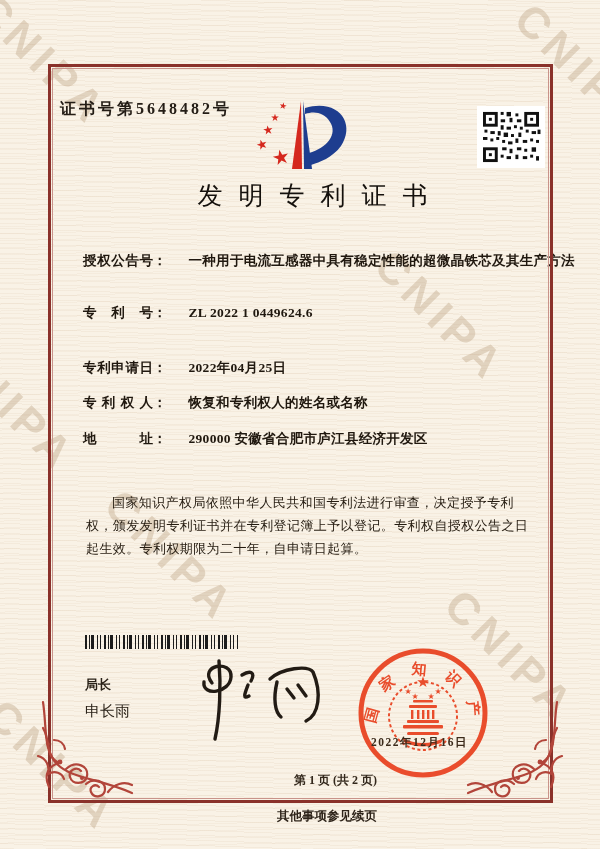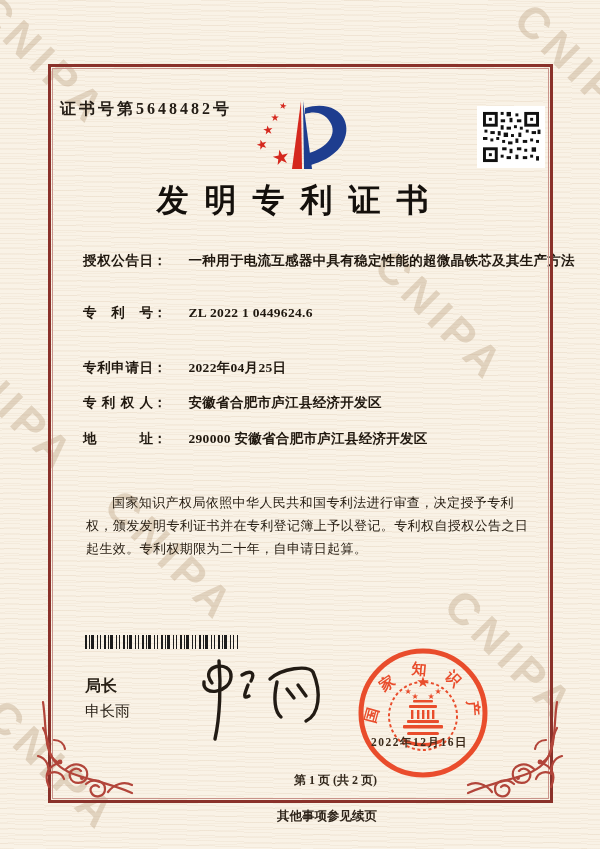--- a/index.html
+++ b/index.html
@@ -21,42 +21,42 @@
     white-space:nowrap;user-select:none;
   }
   .frame{
     position:absolute;z-index:1;left:48px;top:64px;width:499px;height:733px;
     border:3px solid #8a312a;
   }
   .frame-inner{position:absolute;inset:1px;border:1px solid #c9938a;}
   .content{position:absolute;z-index:2;}
   .cert-no{left:60px;top:99px;font-size:16px;font-weight:600;letter-spacing:3px;color:#241d16;}
   .title{
-    left:40px;top:179px;width:505px;text-align:center;
-    font-size:32px;font-weight:bold;letter-spacing:16px;text-indent:16px;color:#14100c;
+    left:60px;top:179px;width:505px;text-align:center;
+    font-size:25px;font-weight:normal;letter-spacing:16px;text-indent:16px;color:#14100c;
   }
   .logo{left:243px;top:96px;width:120px;height:78px;}
   .qr{left:477px;top:106px;width:68px;height:62px;background:#ffffff;padding:3px;box-sizing:border-box;}
   .field-row{position:absolute;left:83px;font-size:13.5px;font-weight:600;white-space:nowrap;color:#20180f;}
   .f-label{display:inline-block;width:70px;text-align:justify;text-align-last:justify;text-justify:inter-character;}
   .f-colon{display:inline-block;}
   .f-value{margin-left:22px;letter-spacing:0.3px;text-align:center;}
   .pair2{position:absolute;left:222px;top:0;}
   .body-text{left:86px;top:491px;width:454px;font-size:13px;line-height:1.78;color:#241b10;font-weight:500;letter-spacing:0.4px;}
   .body-text p{margin:0;text-indent:2em;}
   .barcode{
     left:85px;top:635px;width:153px;height:14px;
     background:repeating-linear-gradient(90deg,
       #1c1c1c 0 2px, transparent 2px 4px,
       #1c1c1c 4px 5px, transparent 5px 6px,
       #1c1c1c 6px 9px, transparent 9px 12px,
       #1c1c1c 12px 13px, transparent 13px 15px,
       #1c1c1c 15px 16px, transparent 16px 19px);
   }
-  .officer-title{left:85px;top:676px;font-size:16px;font-weight:bold;font-family:Liberation Serif, serif;color:#2a2218;}
+  .officer-title{left:85px;top:676px;font-size:13px;font-weight:bold;font-family:Liberation Serif, serif;color:#2a2218;}
   .officer-name{left:85px;top:702px;font-size:15px;font-weight:normal;font-family:"Liberation Sans","DejaVu Sans",sans-serif;color:#2a2218;}
   .signature{left:182px;top:655px;width:150px;height:90px;}
   .seal{left:352px;top:642px;width:142px;height:142px;z-index:3;}
   .seal-date{left:371px;top:735px;width:120px;font-size:11.5px;font-weight:bold;letter-spacing:1.5px;color:#3b2a1a;z-index:4;}
   .page-indicator{left:48px;top:772px;width:575px;text-align:center;font-size:12px;font-weight:600;color:#33281c;}
   .footer-note{left:0;top:808px;width:600px;text-align:center;font-size:12.5px;font-weight:600;color:#2e241a;padding-left:27px;}
   .flourish{left:36px;top:700px;width:100px;height:100px;z-index:2;}
   .flourish.right{left:464px;transform:scaleX(-1);}
   svg{display:block;}
 </style>
@@ -175,30 +175,30 @@
         <rect x="24" y="31" width="2" height="3"></rect>
       <rect x="29" y="32" width="3" height="2"></rect>
         <rect x="34" y="31" width="2" height="2"></rect>
         <rect x="38" y="32" width="2" height="3"></rect>
     </g>
   </svg>
 
   <div class="content title">发明专利证书</div>
 
   <div class="field-row" style="top:252px;">
-    <span class="f-label">授权公告日</span><span class="f-colon">：</span><span class="f-value">一种用于电流互感器中具有稳定性能的超微晶铁芯及其生产方法</span>
+    <span class="f-label">授权公告号</span><span class="f-colon">：</span><span class="f-value">一种用于电流互感器中具有稳定性能的超微晶铁芯及其生产方法</span>
   </div>
   <div class="field-row" style="top:304px;">
     <span class="f-label">专利号</span><span class="f-colon">：</span><span class="f-value">ZL 2022 1 0449624.6</span>
   </div>
   <div class="field-row" style="top:359px;">
     <span class="f-label">专利申请日</span><span class="f-colon">：</span><span class="f-value">2022年04月25日</span>
   </div>
   <div class="field-row" style="top:394px;">
-    <span class="f-label">专利权人</span><span class="f-colon">：</span><span class="f-value">安徽省合肥市庐江县经济开发区</span>
+    <span class="f-label">专利权人</span><span class="f-colon">：</span><span class="f-value">恢复和专利权人的姓名或名称</span>
   </div>
   <div class="field-row" style="top:430px;">
     <span class="f-label">地址</span><span class="f-colon">：</span><span class="f-value">290000 安徽省合肥市庐江县经济开发区</span>
   </div>
 
   <div class="content body-text">
     <p>国家知识产权局依照中华人民共和国专利法进行审查，决定授予专利权，颁发发明专利证书并在专利登记簿上予以登记。专利权自授权公告之日起生效。专利权期限为二十年，自申请日起算。</p>
   </div>
 
   <div class="content barcode"></div>

